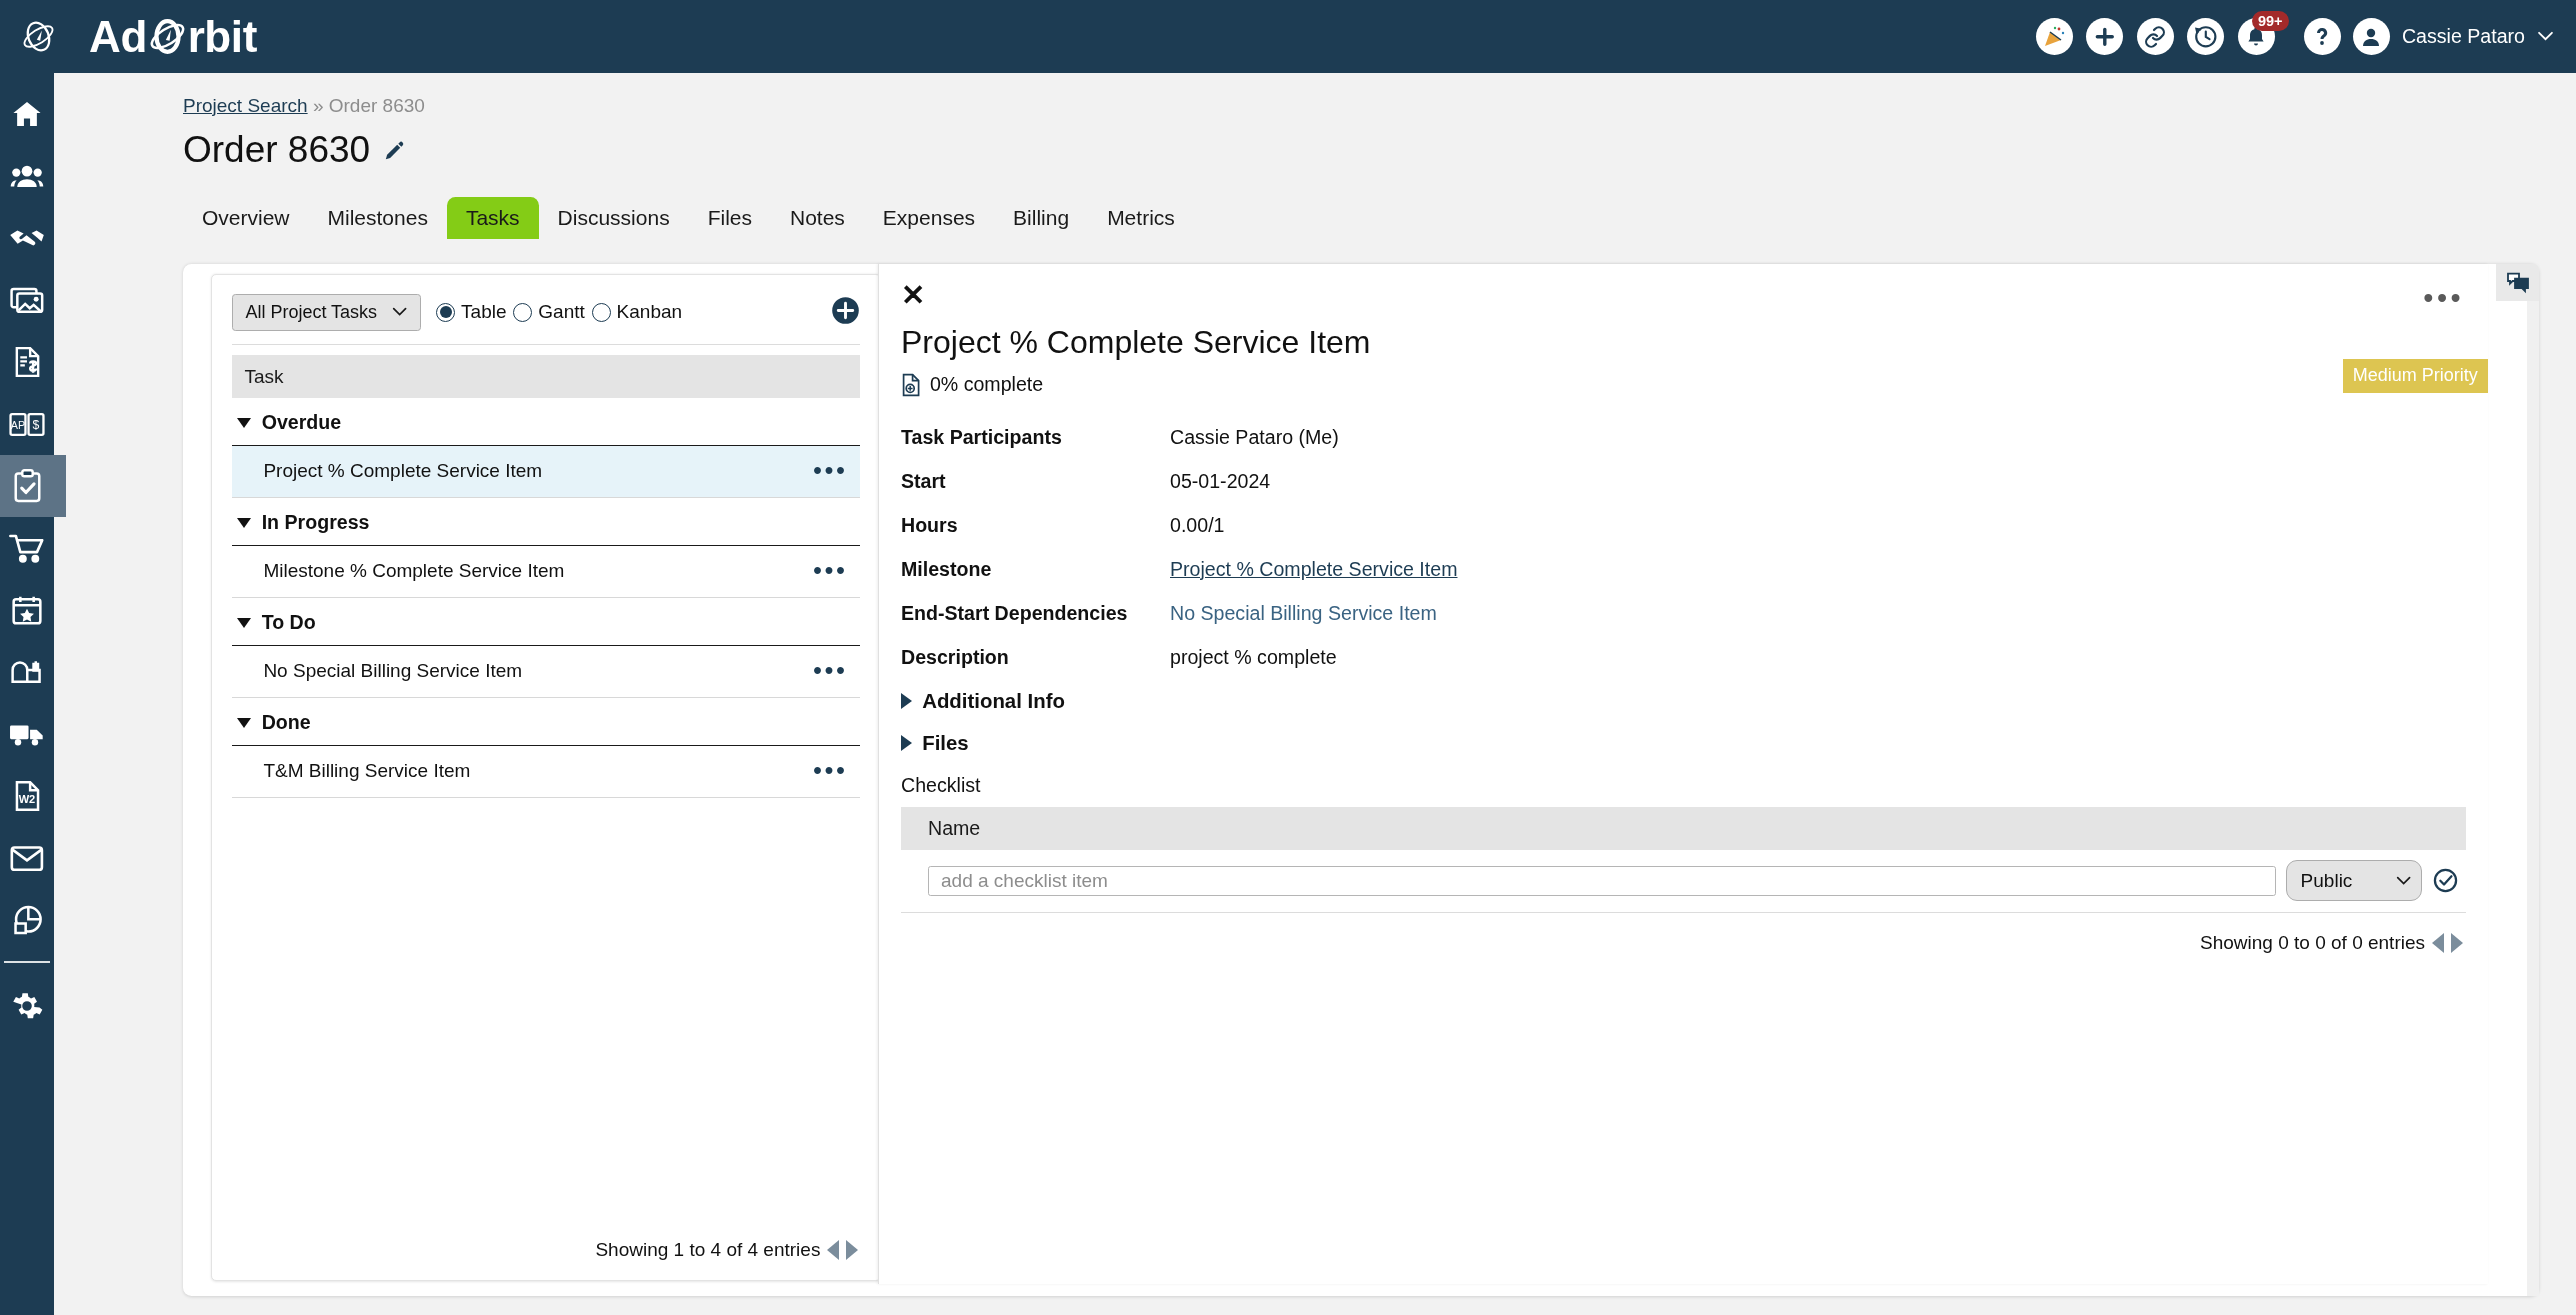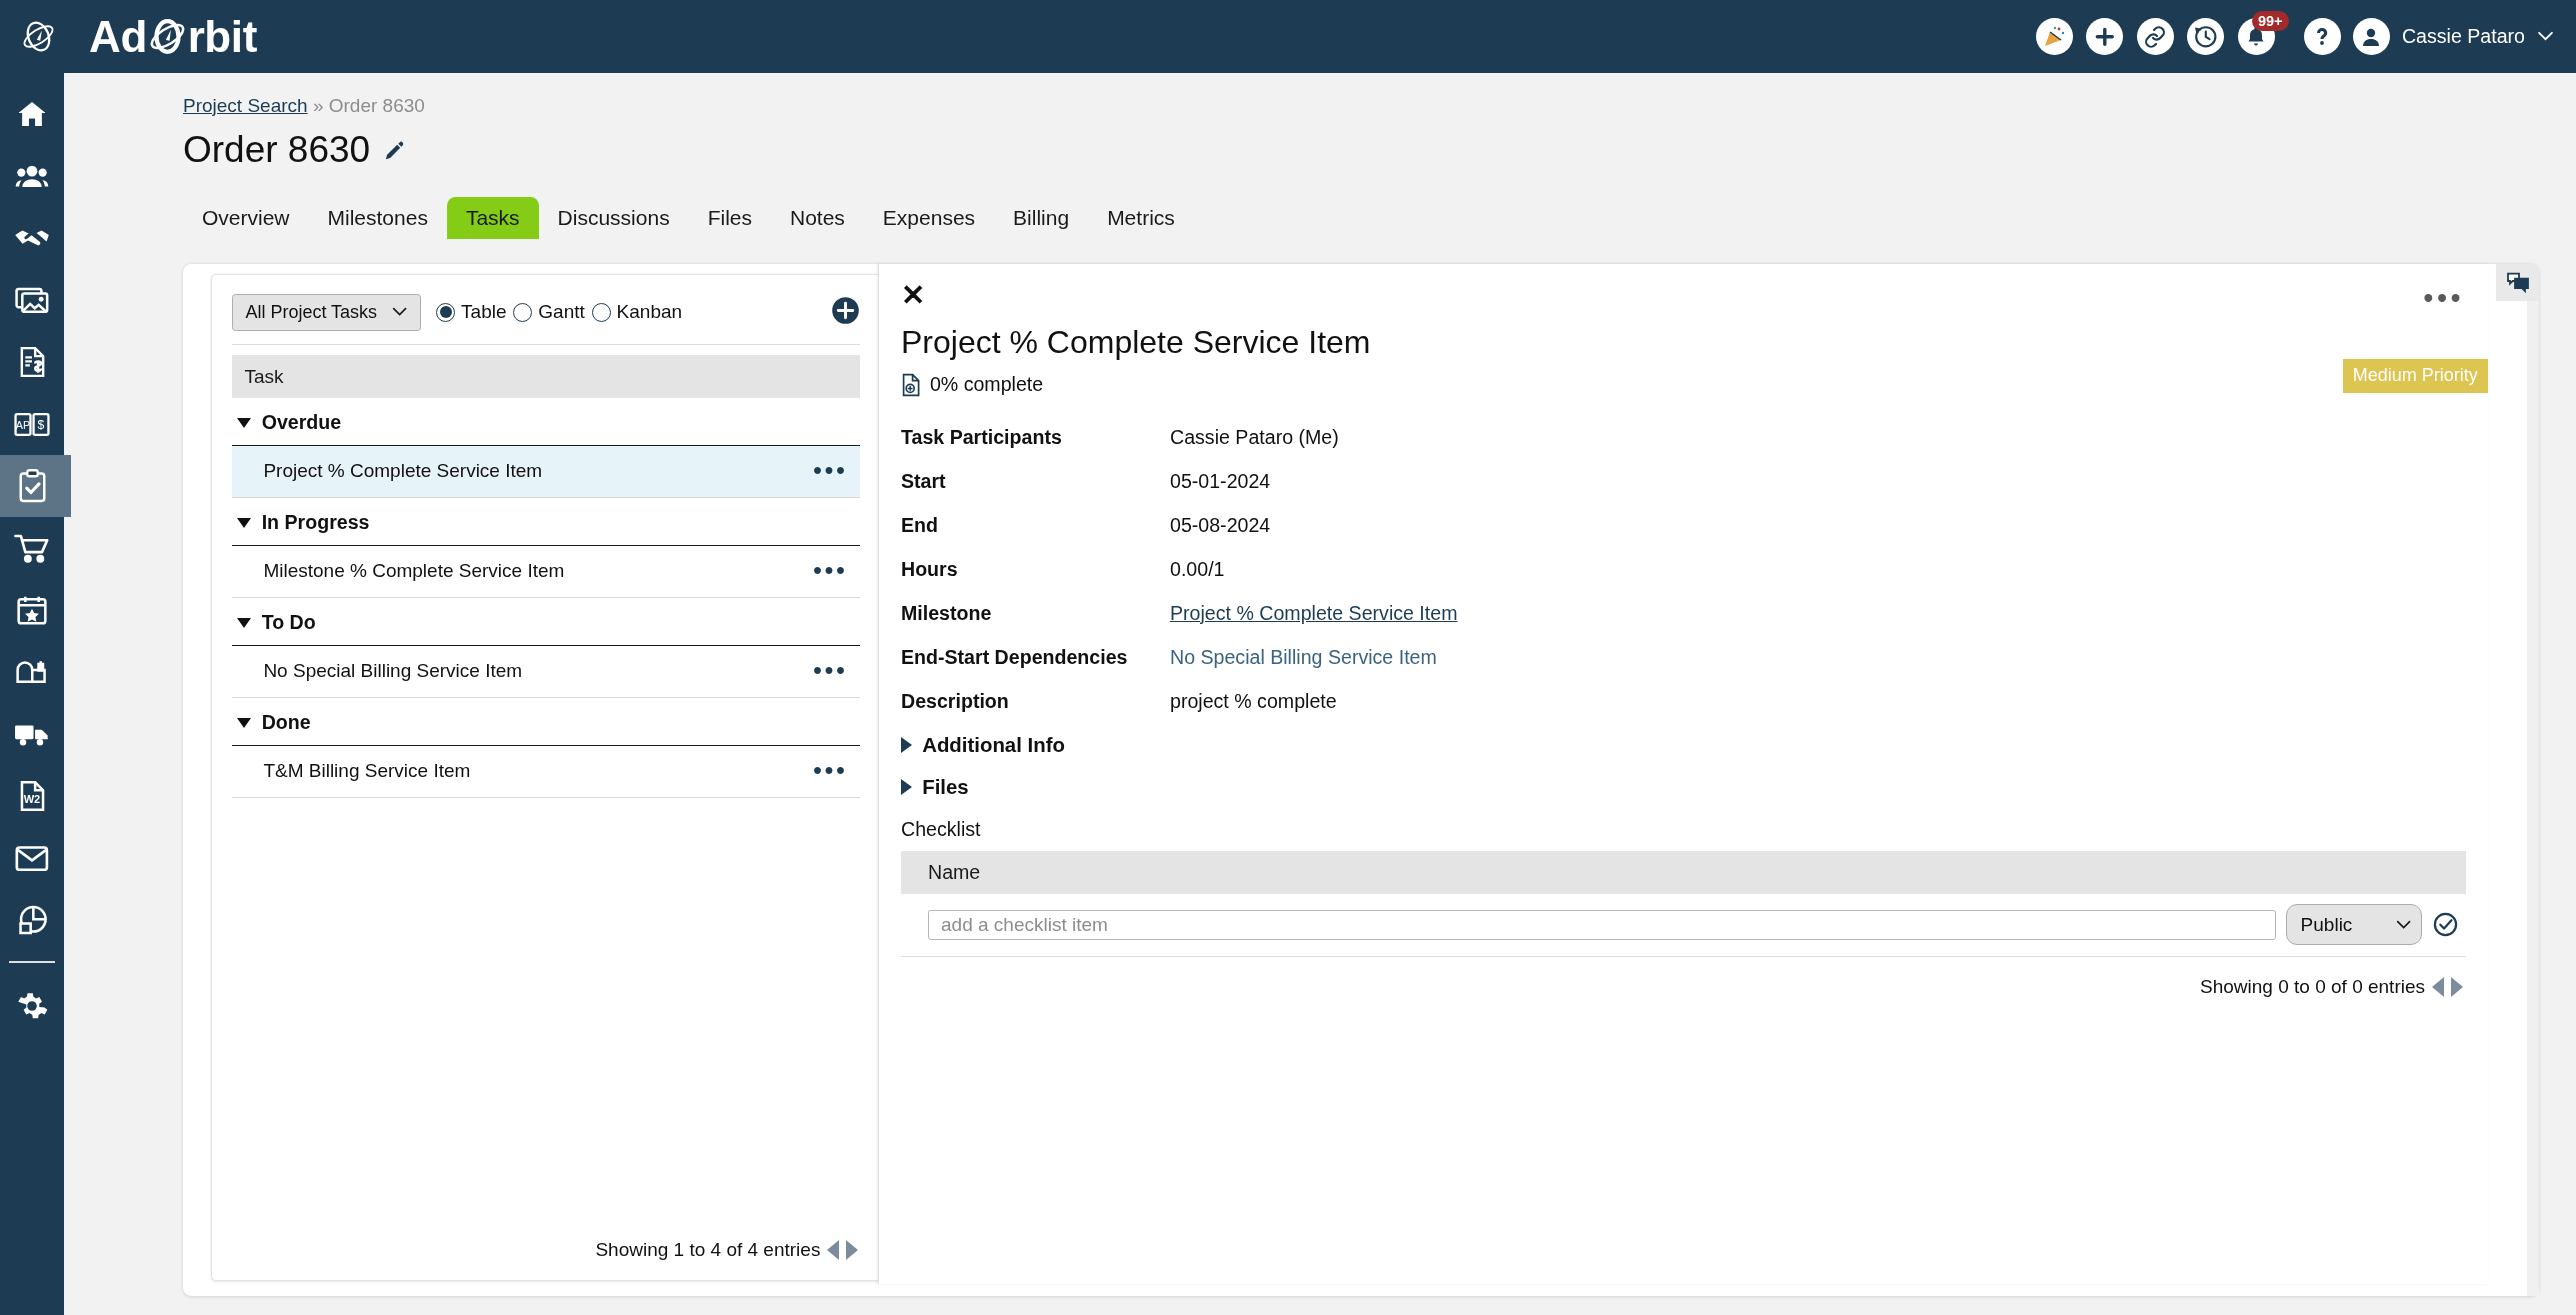--- a/index.html
+++ b/index.html
@@ -54,21 +54,21 @@
   .search-field input {
     border: 0; outline: 0; flex: 1; font-size: 18px; color: #333;
     font-family: "Liberation Sans", sans-serif; background: transparent;
   }
   .search-field input::placeholder { color: #8a8a8a; }
   .help-user { display: flex; align-items: center; gap: 12px; margin-right: 22px; }
   .user-name { color: #fff; font-size: 19.6px; }
 
   
   .sidebar {
-    position: absolute; top: 73px; left: 0; width: 64px; bottom: 0;
+    position: absolute; top: 73px; left: 0; width: 54px; bottom: 0;
     background: #1d3c53; display: flex; flex-direction: column;
     align-items: center; padding-top: 10.2px; z-index: 20;
   }
   .side-item {
     width: 77px; height: 62px; display: flex; align-items: center; justify-content: center;
     color: #ffffff;
   }
   .side-item.active { background: #5d7386; }
   .side-div { width: 46px; height: 1.7px; background: #ffffff; margin: 10.2px 0 12px 0; opacity: .85; }
 
@@ -533,24 +533,20 @@
       <div class="fields">
         <div class="frow">
           <div class="flabel">Task Participants</div>
           <div class="fval">Cassie Pataro (Me)</div>
         </div>
         <div class="frow">
           <div class="flabel">Start</div>
           <div class="fval">05-01-2024</div>
         </div>
         <div class="frow">
-          <div class="flabel">End</div>
-          <div class="fval">05-08-2024</div>
-        </div>
-        <div class="frow">
           <div class="flabel">Hours</div>
           <div class="fval">0.00/1</div>
         </div>
         <div class="frow">
           <div class="flabel">Milestone</div>
           <div class="fval"><a class="link-ul" href="#">Project % Complete Service Item</a></div>
         </div>
         <div class="frow">
           <div class="flabel">End-Start Dependencies</div>
           <div class="fval"><a class="link-pl" href="#">No Special Billing Service Item</a></div>

